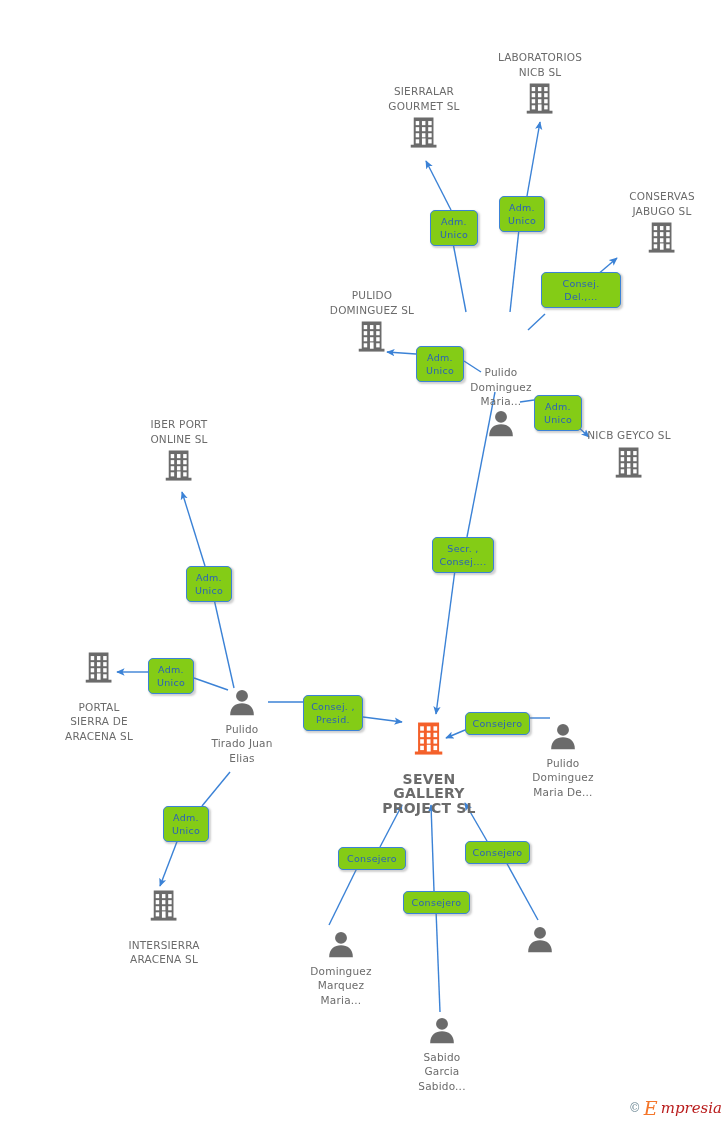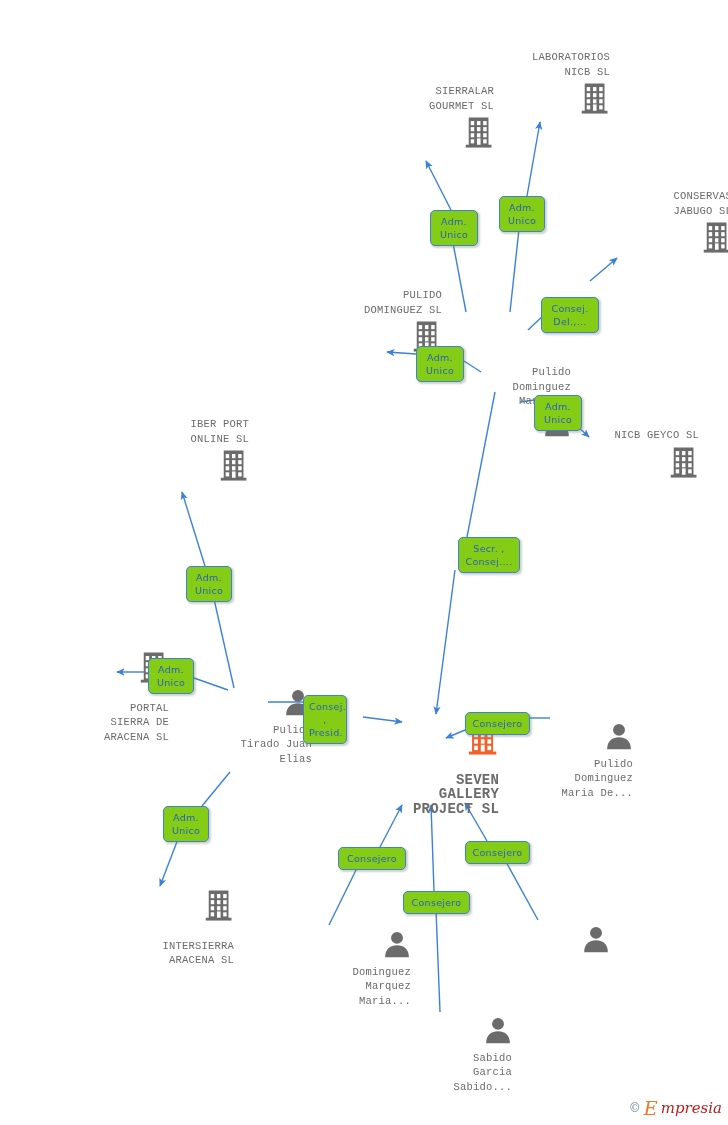--- a/index.html
+++ b/index.html
@@ -24,26 +24,25 @@
     width: 728px;
     height: 1125px;
     pointer-events: none;
   }
 
   
   .node {
     position: absolute;
     width: 140px;
     margin-left: -70px;
-    text-align: right;
+    text-align: center;
     color: #6b6b6b;
     font-size: 10.5px;
     line-height: 14.5px;
     letter-spacing: 0.2px;
-    font-family: Liberation Mono, monospace;
   }
   .node .ico {
     display: block;
     margin: 0 auto;
   }
   .node .lbl {
     display: block;
     white-space: pre-line;
   }
   .node.company-top .lbl { margin-bottom: 2px; }
@@ -375,35 +374,35 @@
         <span class="lbl">Sabido
 Garcia
 Sabido...</span>
       </div>
     </div>
   <div id="rels-layer">
       <div class="rel" style="left: 430px; top: 210px; width: 48px; min-height: 33px;">Adm.
 Unico</div>
       <div class="rel" style="left: 499px; top: 196px; width: 46px; min-height: 33px;">Adm.
 Unico</div>
-      <div class="rel" style="left: 541px; top: 297px; width: 58px; min-height: 33px;">Consej.
+      <div class="rel" style="left: 541px; top: 272px; width: 80px; min-height: 33px;">Consej.
 Del.,...</div>
       <div class="rel" style="left: 416px; top: 346px; width: 48px; min-height: 33px;">Adm.
 Unico</div>
       <div class="rel" style="left: 534px; top: 395px; width: 48px; min-height: 33px;">Adm.
 Unico</div>
-      <div class="rel" style="left: 432px; top: 537px; width: 62px; min-height: 33px; margin-left: 26px;">Secr. ,
+      <div class="rel" style="left: 432px; top: 537px; width: 62px; min-height: 33px;">Secr. ,
 Consej....</div>
       <div class="rel" style="left: 186px; top: 566px; width: 46px; min-height: 33px;">Adm.
 Unico</div>
       <div class="rel" style="left: 148px; top: 658px; width: 46px; min-height: 33px;">Adm.
 Unico</div>
       <div class="rel" style="left: 163px; top: 806px; width: 46px; min-height: 33px;">Adm.
 Unico</div>
-      <div class="rel" style="left: 303px; top: 695px; width: 44px; min-height: 33px;">Consej. ,
+      <div class="rel" style="left: 303px; top: 695px; width: 60px; min-height: 33px;">Consej. ,
 Presid.</div>
       <div class="rel" style="left: 465px; top: 712px; width: 65px; min-height: 19px;">Consejero</div>
       <div class="rel" style="left: 338px; top: 847px; width: 68px; min-height: 19px;">Consejero</div>
       <div class="rel" style="left: 403px; top: 891px; width: 67px; min-height: 19px;">Consejero</div>
       <div class="rel" style="left: 465px; top: 841px; width: 65px; min-height: 19px;">Consejero</div>
     </div>
 
   <div id="watermark">
     <span class="c">©</span>
       <span class="e">E</span>

